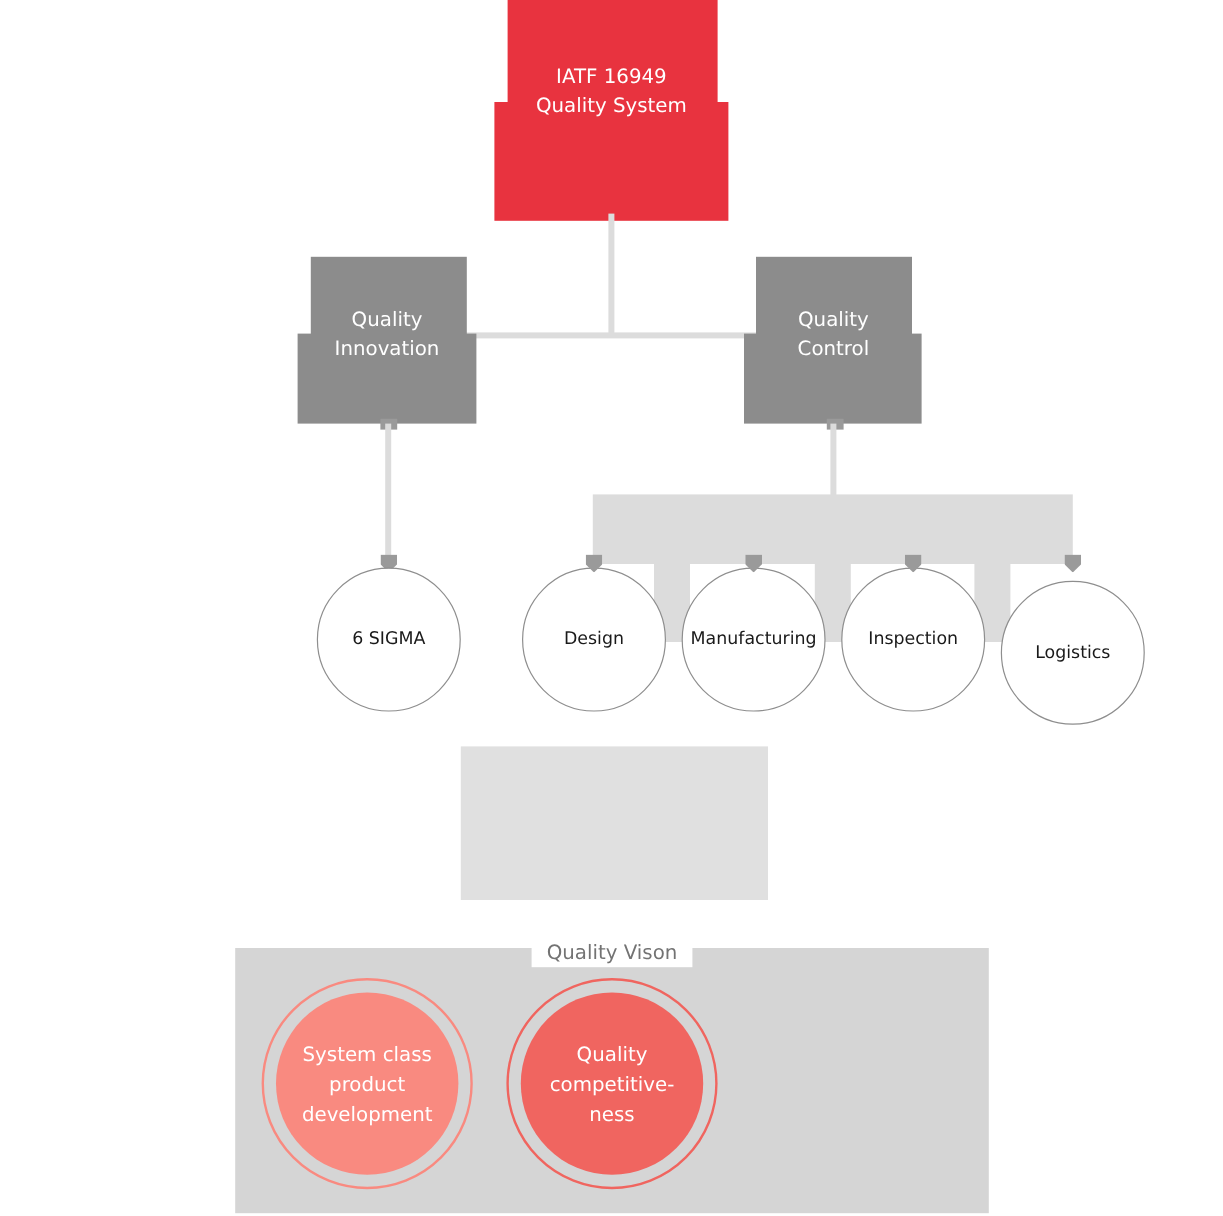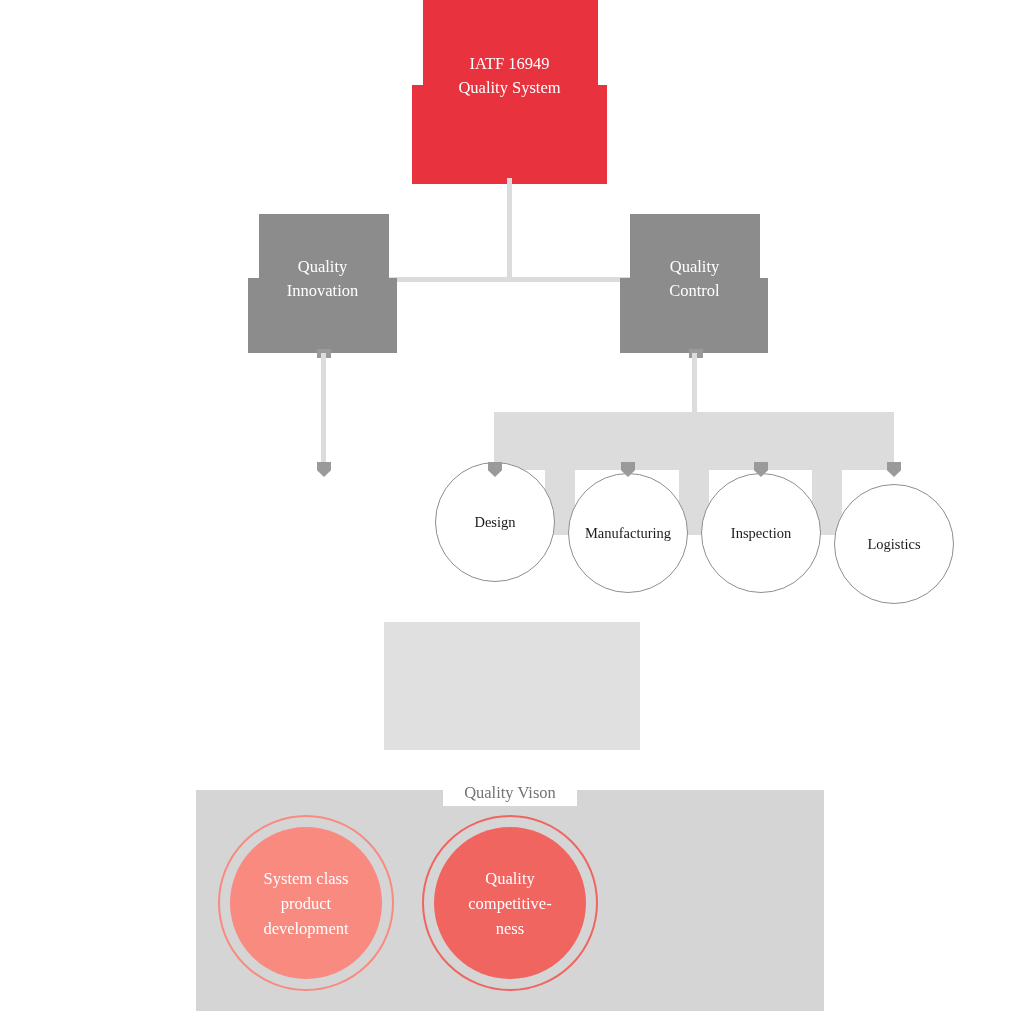--- a/index.html
+++ b/index.html
@@ -14,21 +14,21 @@
   }
   #canvas {
     position: relative;
     width: 1019px;
     height: 1013px;
     background: #ffffff;
     overflow: hidden;
   }
 
   
-  .abs { position: absolute; font-family: Liberation Serif, serif; }
+  .abs { position: absolute; }
 
   
   .red-top-upper {
     left: 423px; top: -6px; width: 175px; height: 92px;
     background: #E8333F;
   }
   .red-top-lower {
     left: 412px; top: 85px; width: 195px; height: 99px;
     background: #E8333F;
   }
@@ -185,22 +185,25 @@
   <div class="abs nub" style="left:317px; top:462px;"></div>
 
   <div class="abs tab-small" style="left:689px; top:349px;"></div>
   <div class="abs v-line" style="left:692px; top:353px; height:62px;"></div>
 
   <div class="abs bracket-bar"></div>
   <div class="abs bracket-leg" style="left:545px;"></div>
   <div class="abs bracket-leg" style="left:679px;"></div>
   <div class="abs bracket-leg" style="left:812px;"></div>
 
-
-  <div class="abs circ" style="left:435px; top:462px;">
+  <div class="abs circ" style="left:264px; top:473px;">
+    <span>6 SIGMA</span>
+  </div>
+
+  <div class="abs circ" style="left:435px; top:473px;">
     <span>Design</span>
   </div>
 
   <div class="abs circ" style="left:701px; top:473px;">
     <span>Inspection</span>
   </div>
 
   <div class="abs circ" style="left:568px; top:473px;">
     <span>Manufacturing</span>
   </div>

